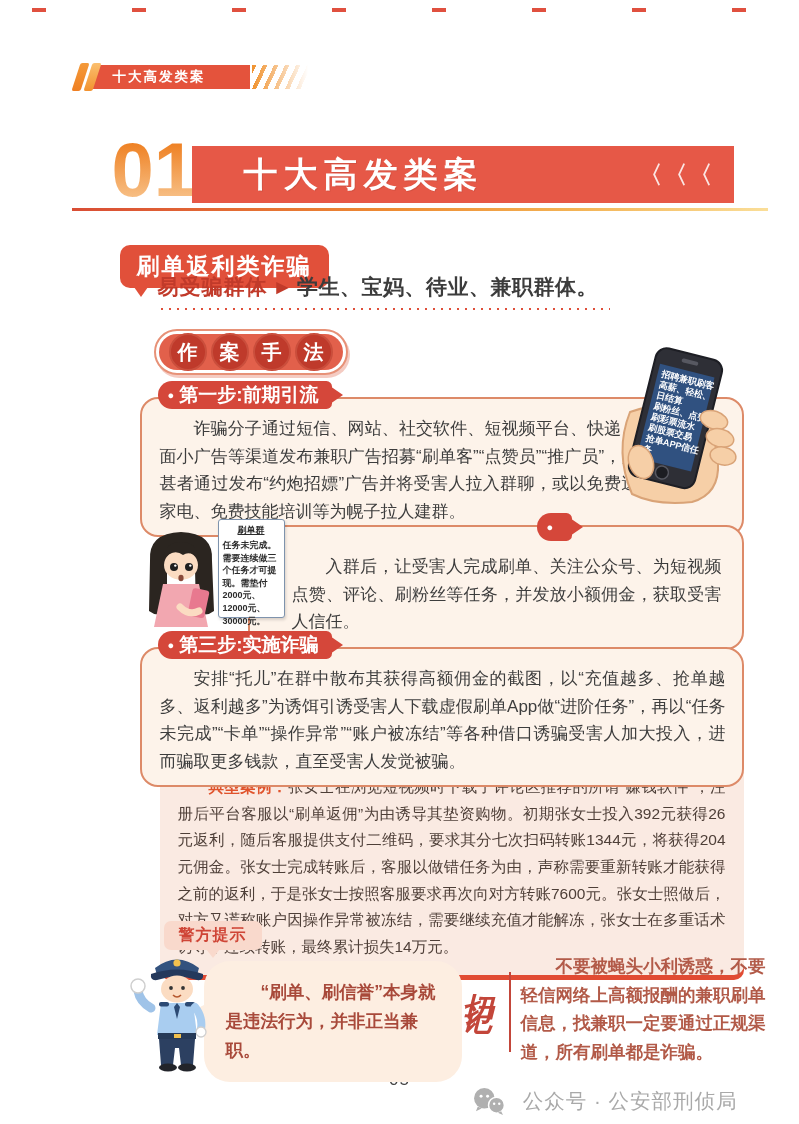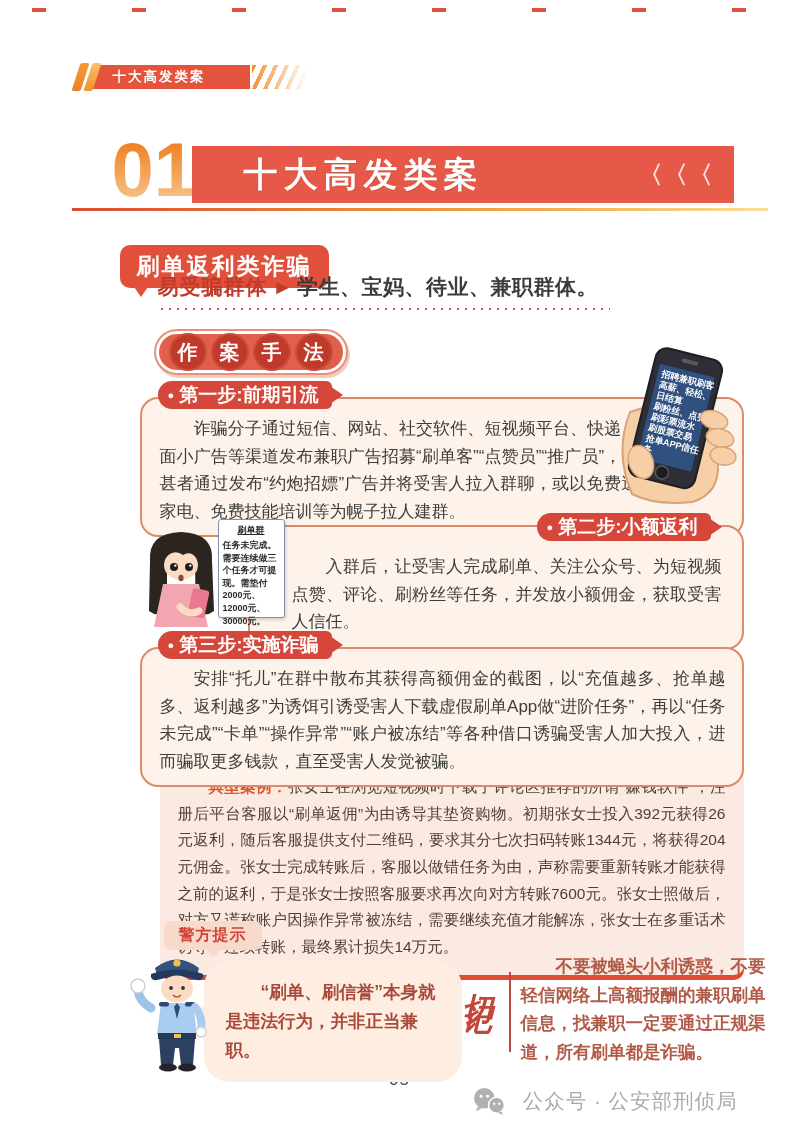--- a/index.html
+++ b/index.html
@@ -178,21 +178,20 @@
       <text class="phone-line" x="54" y="116">务</text>
     </g>
     <ellipse cx="118" cy="78" rx="14" ry="9" transform="rotate(18 118 78)" fill="#f6cfa7" stroke="#d9a377" stroke-width="1.5"></ellipse>
     <ellipse cx="124" cy="96" rx="14" ry="9" transform="rotate(14 124 96)" fill="#f6cfa7" stroke="#d9a377" stroke-width="1.5"></ellipse>
     <ellipse cx="127" cy="114" rx="13" ry="9" transform="rotate(10 127 114)" fill="#f6cfa7" stroke="#d9a377" stroke-width="1.5"></ellipse>
     <ellipse cx="45" cy="120" rx="12" ry="17" transform="rotate(-20 45 120)" fill="#f6cfa7" stroke="#d9a377" stroke-width="1.5"></ellipse>
   </svg>
 
   <div class="step-label" id="label2">
     <span class="bullet">●</span>
-    <span>第二步:小额返利</span>
   </div>
   <div class="step-box" id="box2">
     <p class="step-text">入群后，让受害人完成刷单、关注公众号、为短视频点赞、评论、刷粉丝等任务，并发放小额佣金，获取受害人信任。</p>
   </div>
 
   <svg class="woman" viewBox="0 0 98 100">
     <path d="M18 34 Q16 6 49 5 Q82 6 80 34 L82 84 Q73 91 64 84 L63 42 L35 42 L35 84 Q26 91 17 84 Z" fill="#2b2520"></path>
     <ellipse cx="49" cy="38" rx="17" ry="15" fill="#fbdcc2"></ellipse>
     <path d="M31 32 Q33 15 49 15 Q65 15 67 32 Q58 23 51 28 Q42 21 31 32 Z" fill="#2b2520"></path>
     <circle cx="42" cy="40" r="4" fill="#1e1e1e"></circle>

